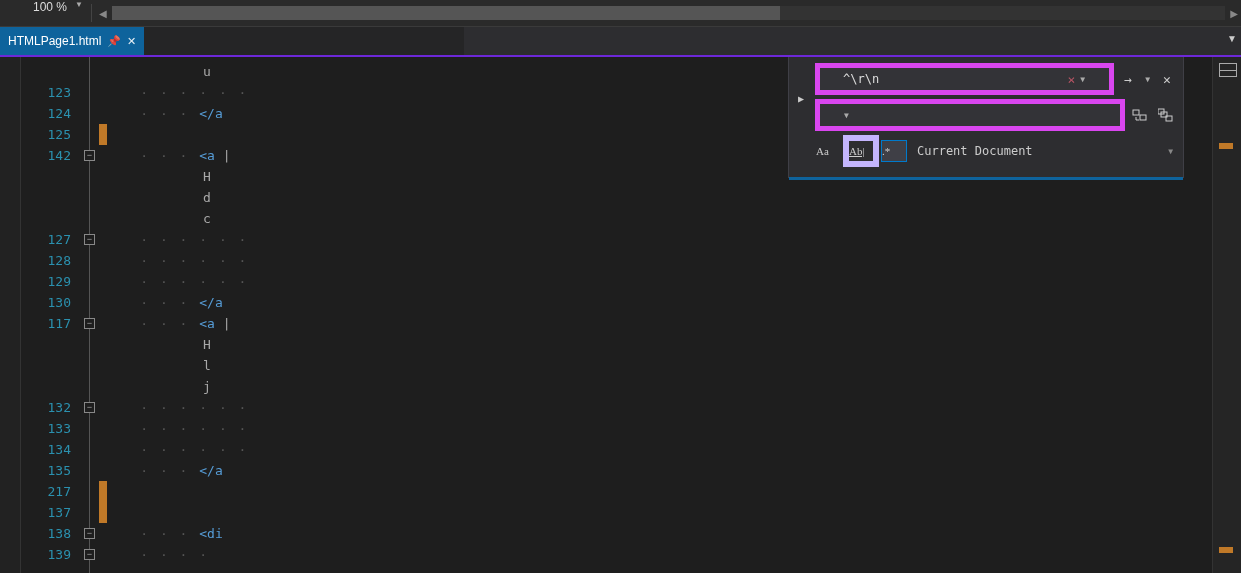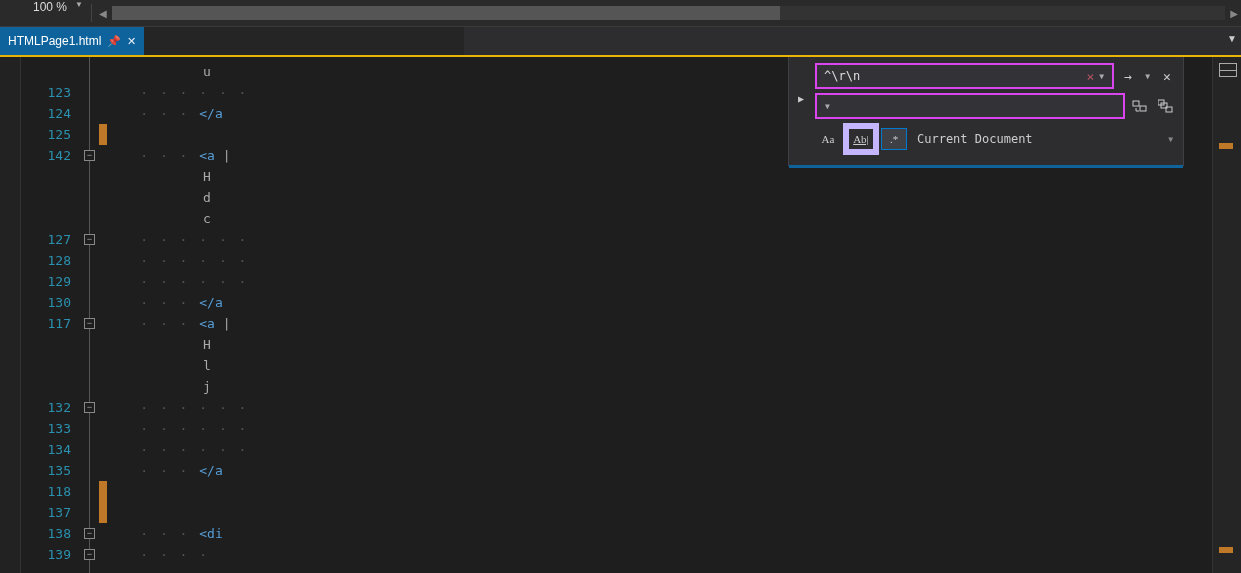--- a/index.html
+++ b/index.html
@@ -57,21 +57,21 @@
     height: 14px;
     width: 60%;
     background: #555;
   }
 
   .tabbar {
     height: 28px;
     background: #2d2d30;
     display: flex;
     align-items: stretch;
-    border-bottom: 2px solid #eab308;
+    border-bottom: 2px solid #6d28d9;
     position: relative;
   }
   .tab {
     display: flex;
     align-items: center;
     padding: 0 8px;
     background: #0e639c;
     color: #fff;
     font-size: 12px;
     gap: 6px;
@@ -208,23 +208,23 @@
     color: #ccc;
     display:flex; align-items:center; justify-content:center;
     font-size: 10px;
   }
   .fp-row { display: flex; align-items: center; gap: 4px; margin-bottom: 4px; }
   .fp-input-wrap {
     flex: 1;
     display: flex;
     align-items: center;
     background: #333337;
-    border: 2px solid #d946ef;
+    border: 5px solid #d946ef;
     height: 22px;
-    padding: 0 5px;
+    padding: 0 21px;
   }
   .fp-input {
     flex:1;
     background: transparent;
     border: none;
     outline: none;
     color: #dcdcdc;
     font-family: Consolas, monospace;
     font-size: 12px;
   }
@@ -237,21 +237,21 @@
     color:#ccc; font-size:13px;
   }
   .fp-smallicon {
     width: 22px; height: 20px;
     display:flex; align-items:center; justify-content:center;
     font-size:11px; color:#ccc;
   }
   .fp-opts { display:flex; align-items:center; gap:2px; }
   .fp-opt {
     width: 24px; height: 20px;
-    display:flex; align-items:center; justify-content:center;
+    display:flex; align-items:center; justify-content:flex-start;
     border: 1px solid transparent;
     color:#ccc;
     font-size: 11px;
     font-family: "Segoe UI";
   }
   .fp-opt.active { border-color:#007acc; background:#3f3f46;}
   .fp-opt.box { border:6px solid #c4b5fd; }
   .fp-scope {
     flex:1;
     padding-left: 6px;
@@ -306,21 +306,21 @@
       <div class="lnum">129</div>
       <div class="lnum">130</div>
       <div class="lnum">117</div>
       <div class="lnum"></div>
       <div class="lnum"></div>
       <div class="lnum"></div>
       <div class="lnum">132</div>
       <div class="lnum">133</div>
       <div class="lnum">134</div>
       <div class="lnum">135</div>
-      <div class="lnum">118</div>
+      <div class="lnum">217</div>
       <div class="lnum">137</div>
       <div class="lnum">138</div>
       <div class="lnum">139</div>
     </div>
 
   <div class="fold-col" id="fold-col">
     <div class="fold-line"></div>
   <div class="fold-box" style="top: 93px;">−</div>
       <div class="fold-box" style="top: 177px;">−</div>
       <div class="fold-box" style="top: 261px;">−</div>

